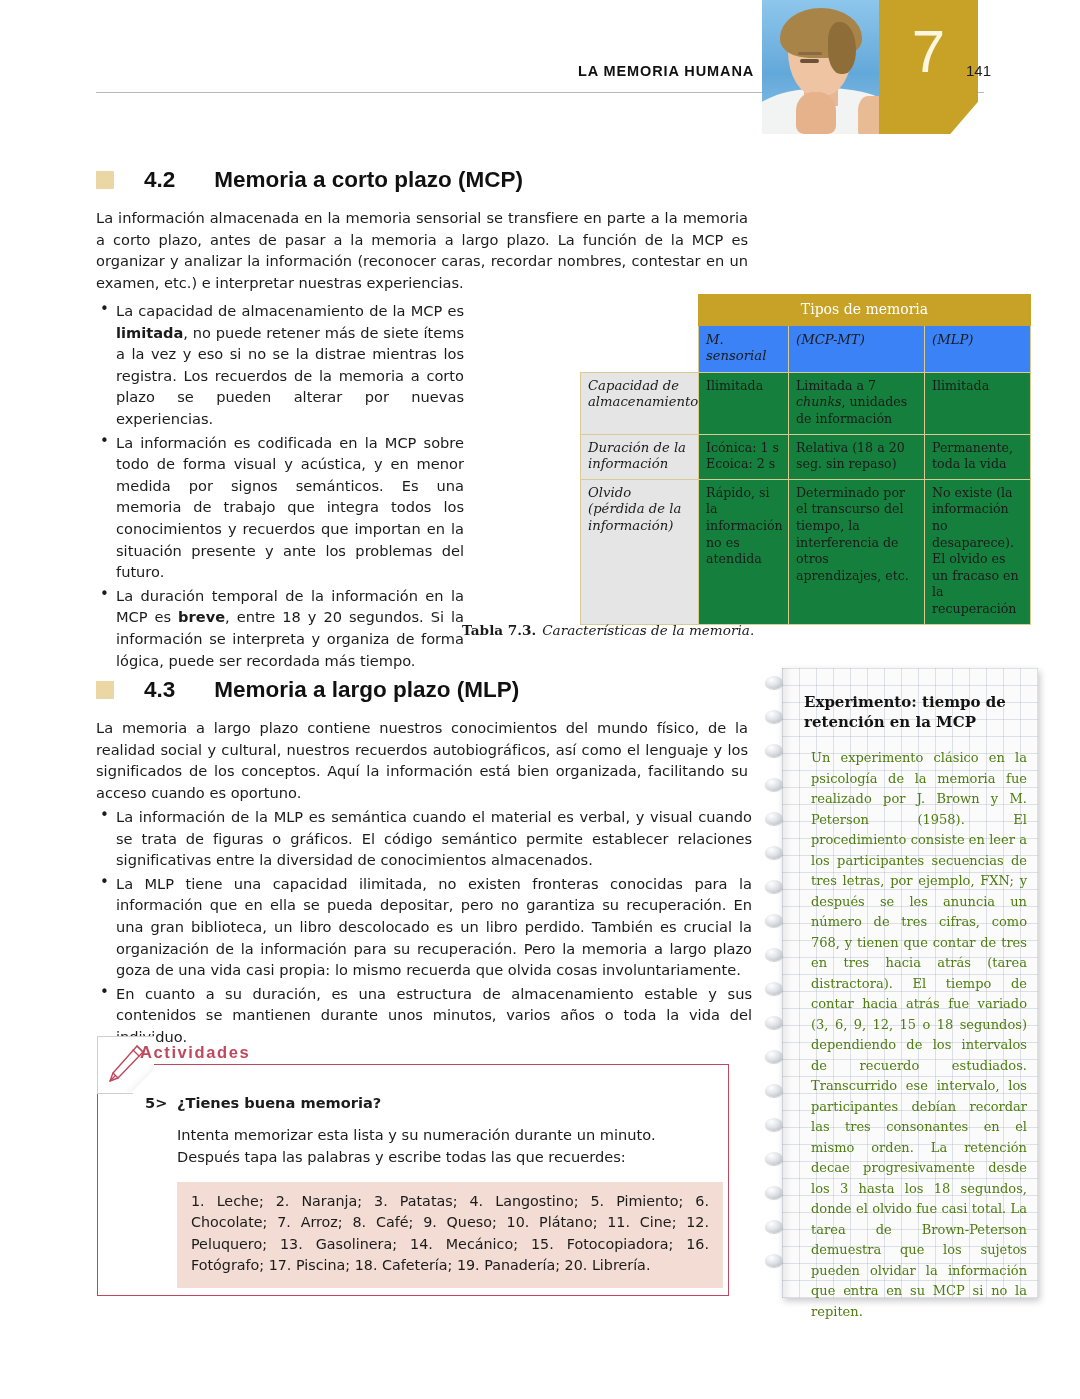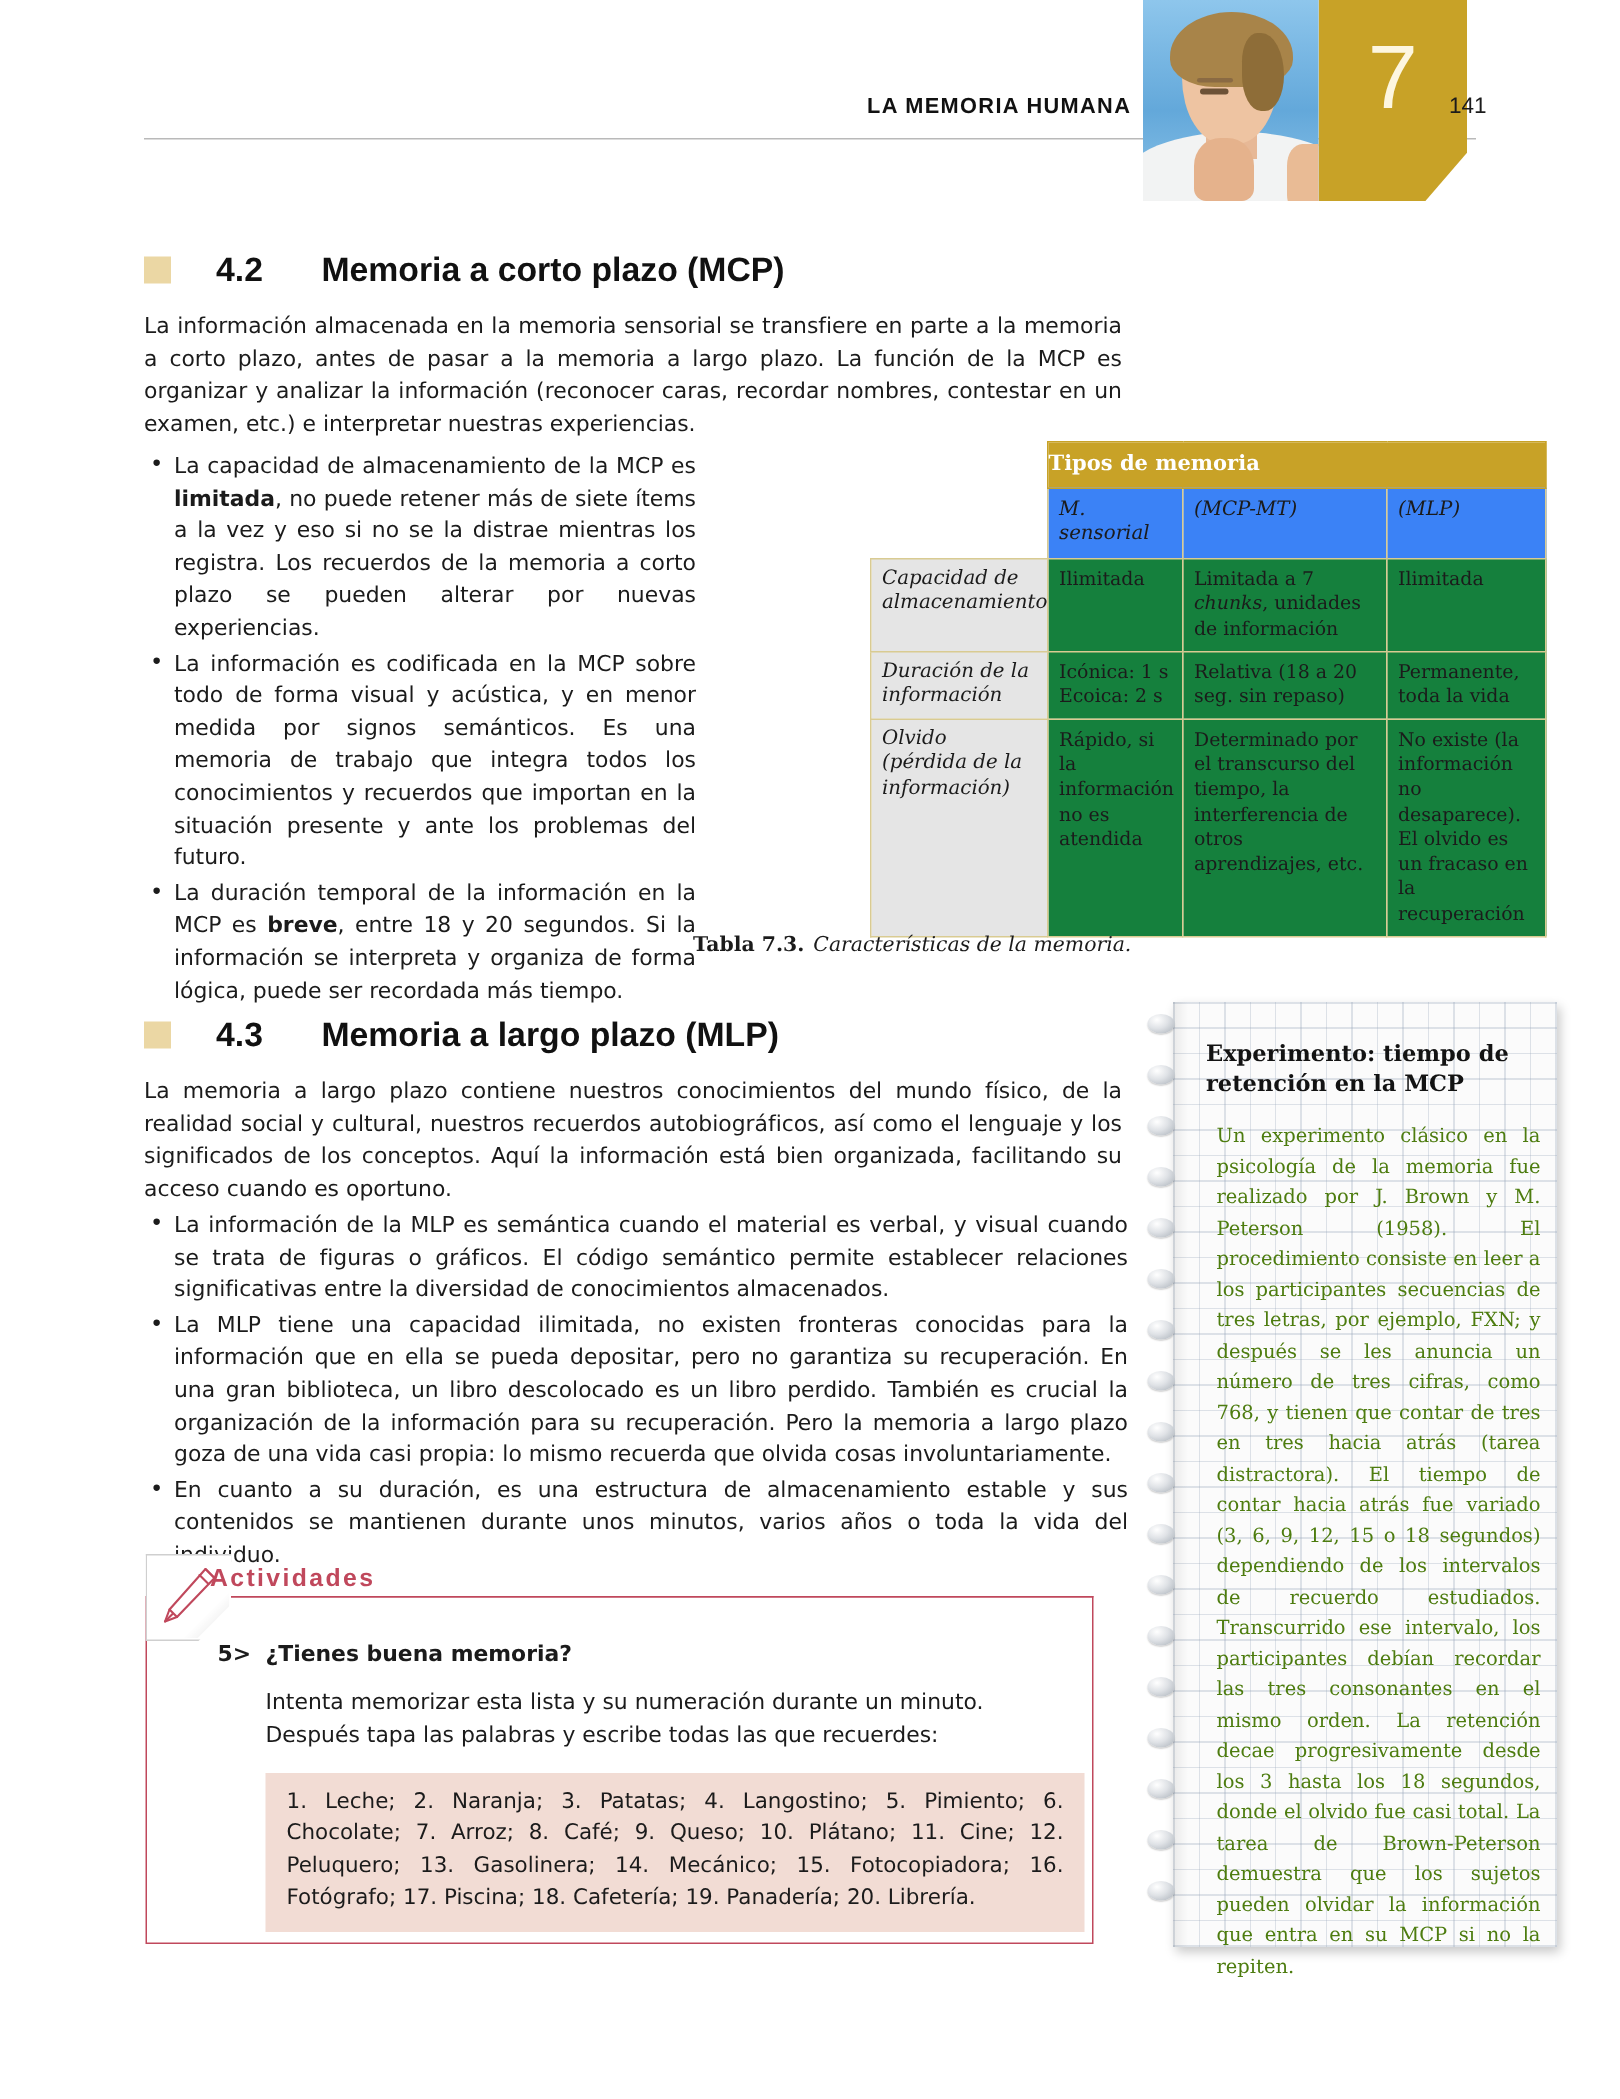--- a/index.html
+++ b/index.html
@@ -231,22 +231,23 @@
   }
   table.memtbl .corner {
     border: none;
     background: transparent;
     padding: 0;
   }
   table.memtbl .band {
     background: #c8a227;
     color: #ffffff;
     font-family: "DejaVu Serif", serif;
-    font-weight: bold;
+    font-weight: normal;
     font-size: 14px;
+    text-align: center;
     padding: 6px 0 7px 0;
     border-color: #c8a227;
   }
   table.memtbl .subhead {
     background: #3b82f6;
     font-style: italic;
     font-size: 13.2px;
     padding-top: 6px;
     padding-bottom: 7px;
   }

